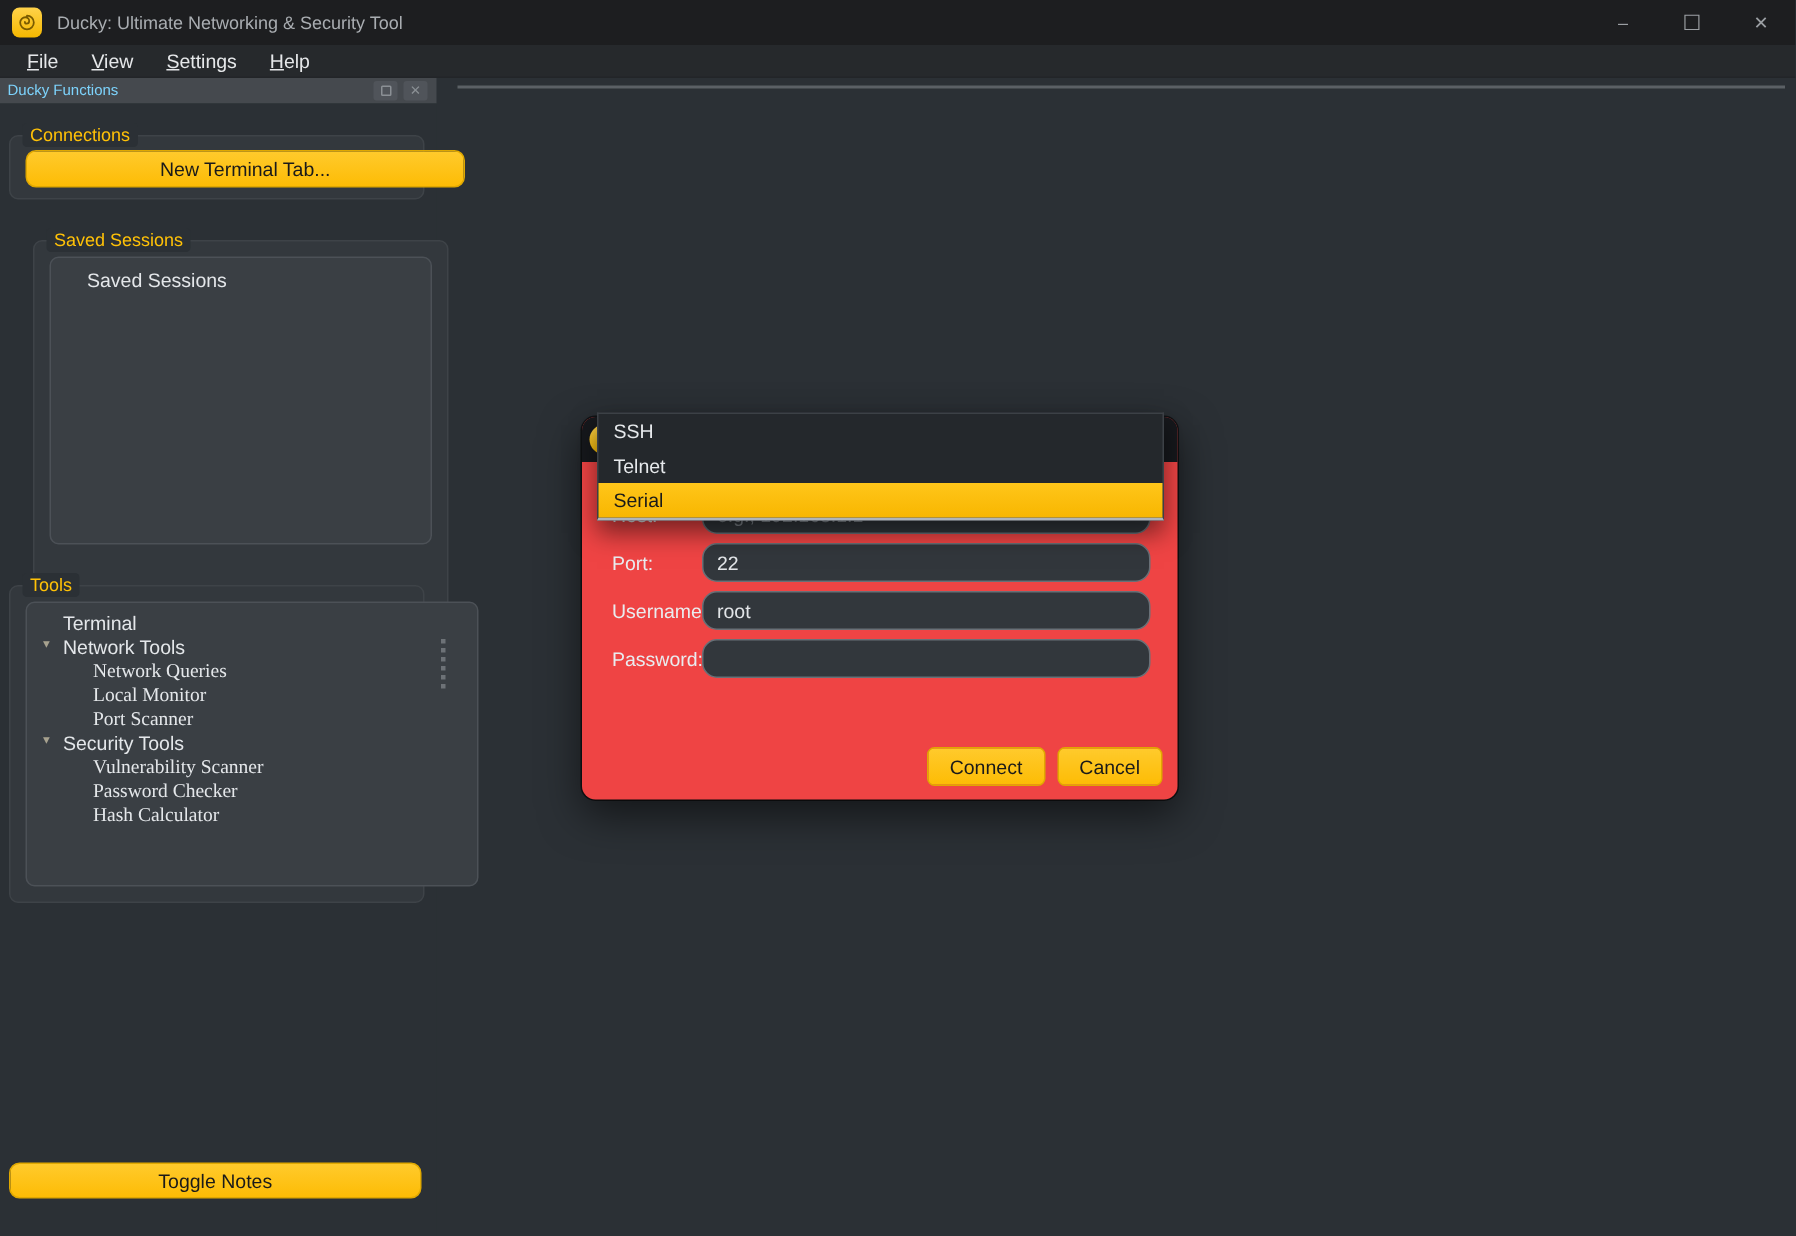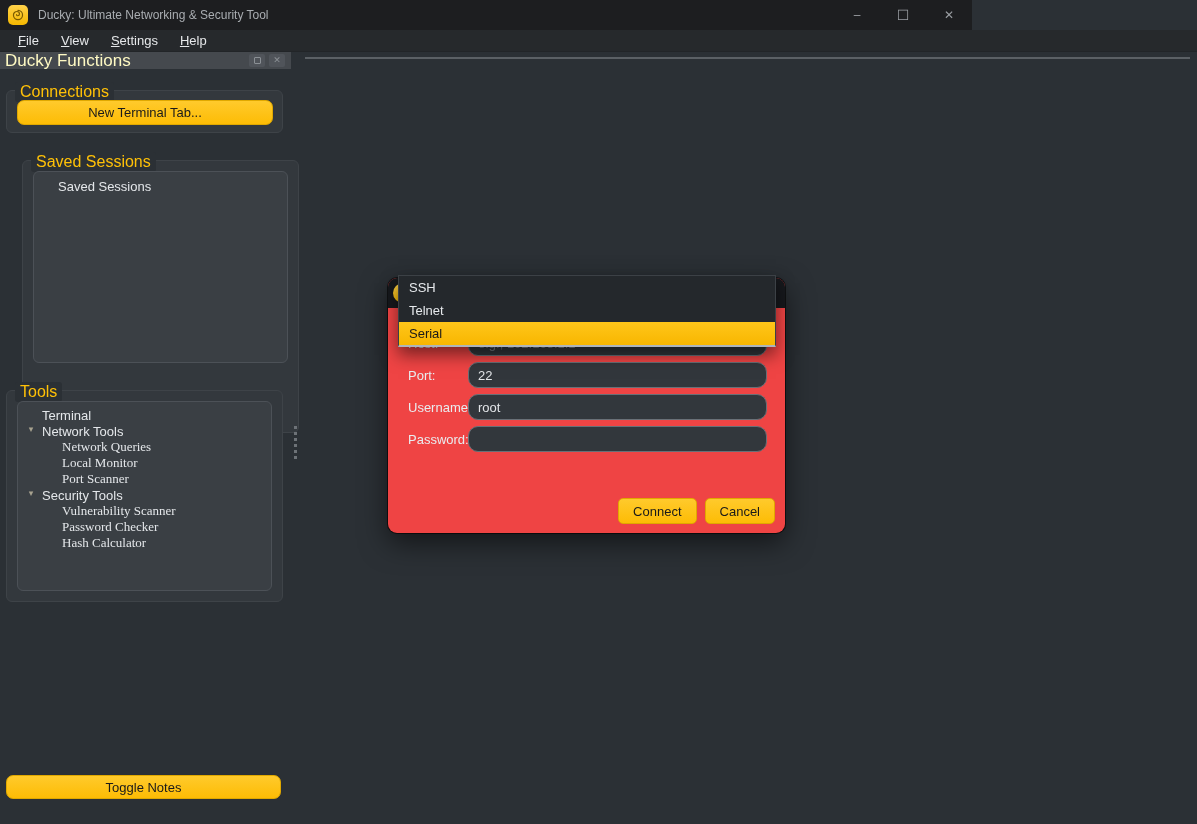--- a/index.html
+++ b/index.html
@@ -6,21 +6,21 @@
   html,body { width:1197px; height:824px; overflow:hidden; }
   body {
     background:#2b3035;
     font-family:"Liberation Sans", sans-serif;
     color:#e4e7ea;
     position:relative;
   }
 
   
   .titlebar {
-    position:absolute; left:0; top:0; width:972px; height:30px;
+    position:absolute; left:0; top:0; width:1197px; height:30px;
     background:#1d1e20; display:flex; align-items:center;
   }
   .app-icon {
     width:20px; height:20px; margin-left:8px; border-radius:5px;
     background:linear-gradient(#ffd24a,#f5b800);
     display:flex; align-items:center; justify-content:center;
   }
   .titlebar-title { margin-left:10px; font-size:12px; color:#a9adb1; }
   .win-controls { margin-left:auto; display:flex; height:30px; }
   .win-btn {
@@ -37,37 +37,37 @@
   .menu-item {
     font-size:13px; color:#e6e8ea; padding:2px 10px 3px 10px; margin-right:2px;
   }
   .menu-item::first-letter { text-decoration:underline; }
 
   
   .dock-header {
     position:absolute; left:0; top:52px; width:291px; height:17px;
     background:#45494e; display:flex; align-items:center;
   }
-  .dock-title { font-size:17px; color:#fef9c3; margin-left:5px; }
+  .dock-title { font-size:10px; color:#7dd3fc; margin-left:5px; }
   .dock-header-btns { margin-left:auto; display:flex; gap:4px; margin-right:6px; }
   .dock-hbtn {
     width:16px; height:13px; background:#50545a; border-radius:2px;
     display:flex; align-items:center; justify-content:center;
   }
   .float-glyph { width:7px; height:7px; border:1px solid #8b9095; border-radius:1px; }
   .dock-close-glyph { color:#8b9095; font-size:9px; line-height:9px; }
 
   .dock { position:absolute; left:0; top:69px; width:291px; height:755px; background:#2b3035; }
 
   .groupbox {
     position:absolute; background:#33383d; border:1px solid #3e4348; border-radius:6px;
   }
   .group-label {
     position:absolute; top:-9px; left:8px; background:#2b3035;
-    color:#ffc107; font-size:16px; padding:1px 5px; border-radius:3px;
+    color:#ffc107; font-size:12px; padding:1px 5px; border-radius:3px;
   }
 
   .yellow-btn {
     background:linear-gradient(#ffca2c,#fdbc05);
     color:#1a1a1a; font-size:13px; border:1px solid #e0a800; border-radius:7px;
     display:flex; align-items:center; justify-content:center; cursor:pointer;
   }
 
   .inner-widget {
     position:absolute; background:#3a3f44; border:1px solid #4c5157; border-radius:6px;
@@ -175,33 +175,33 @@
     <div class="dock-hbtn">
       <span class="dock-close-glyph">✕</span>
     </div>
   </div>
 </div>
 
 <div class="dock">
 
   <div class="groupbox" style="left:6px; top:21px; width:277px; height:43px;">
     <span class="group-label">Connections</span>
-    <div class="yellow-btn" style="position:absolute; left:10px; top:9px; width:256px; height:25px;">New Terminal Tab...</div>
+    <div class="yellow-btn" style="position:absolute; left:10px; top:9px; width:293px; height:25px;">New Terminal Tab...</div>
   </div>
 
   <div class="groupbox" style="left:22px; top:91px; width:277px; height:273px;">
     <span class="group-label">Saved Sessions</span>
     <div class="inner-widget" style="left:10px; top:10px; width:255px; height:192px;">
       <div class="list-item">Saved Sessions</div>
     </div>
   </div>
 
   <div class="groupbox" style="left:6px; top:321px; width:277px; height:212px;">
     <span class="group-label">Tools</span>
-    <div class="inner-widget tree" style="left:10px; top:10px; width:255px; height:190px;">
+    <div class="inner-widget tree" style="left:10px; top:10px; width:302px; height:190px;">
       <div class="tree-row">
         <span class="lbl-l0">Terminal</span>
       </div>
       <div class="tree-row">
         <span class="expander">▾</span>
         <span class="lbl-l0">Network Tools</span>
       </div>
       <div class="tree-row">
         <span class="lbl-l1">Network Queries</span>
       </div>

